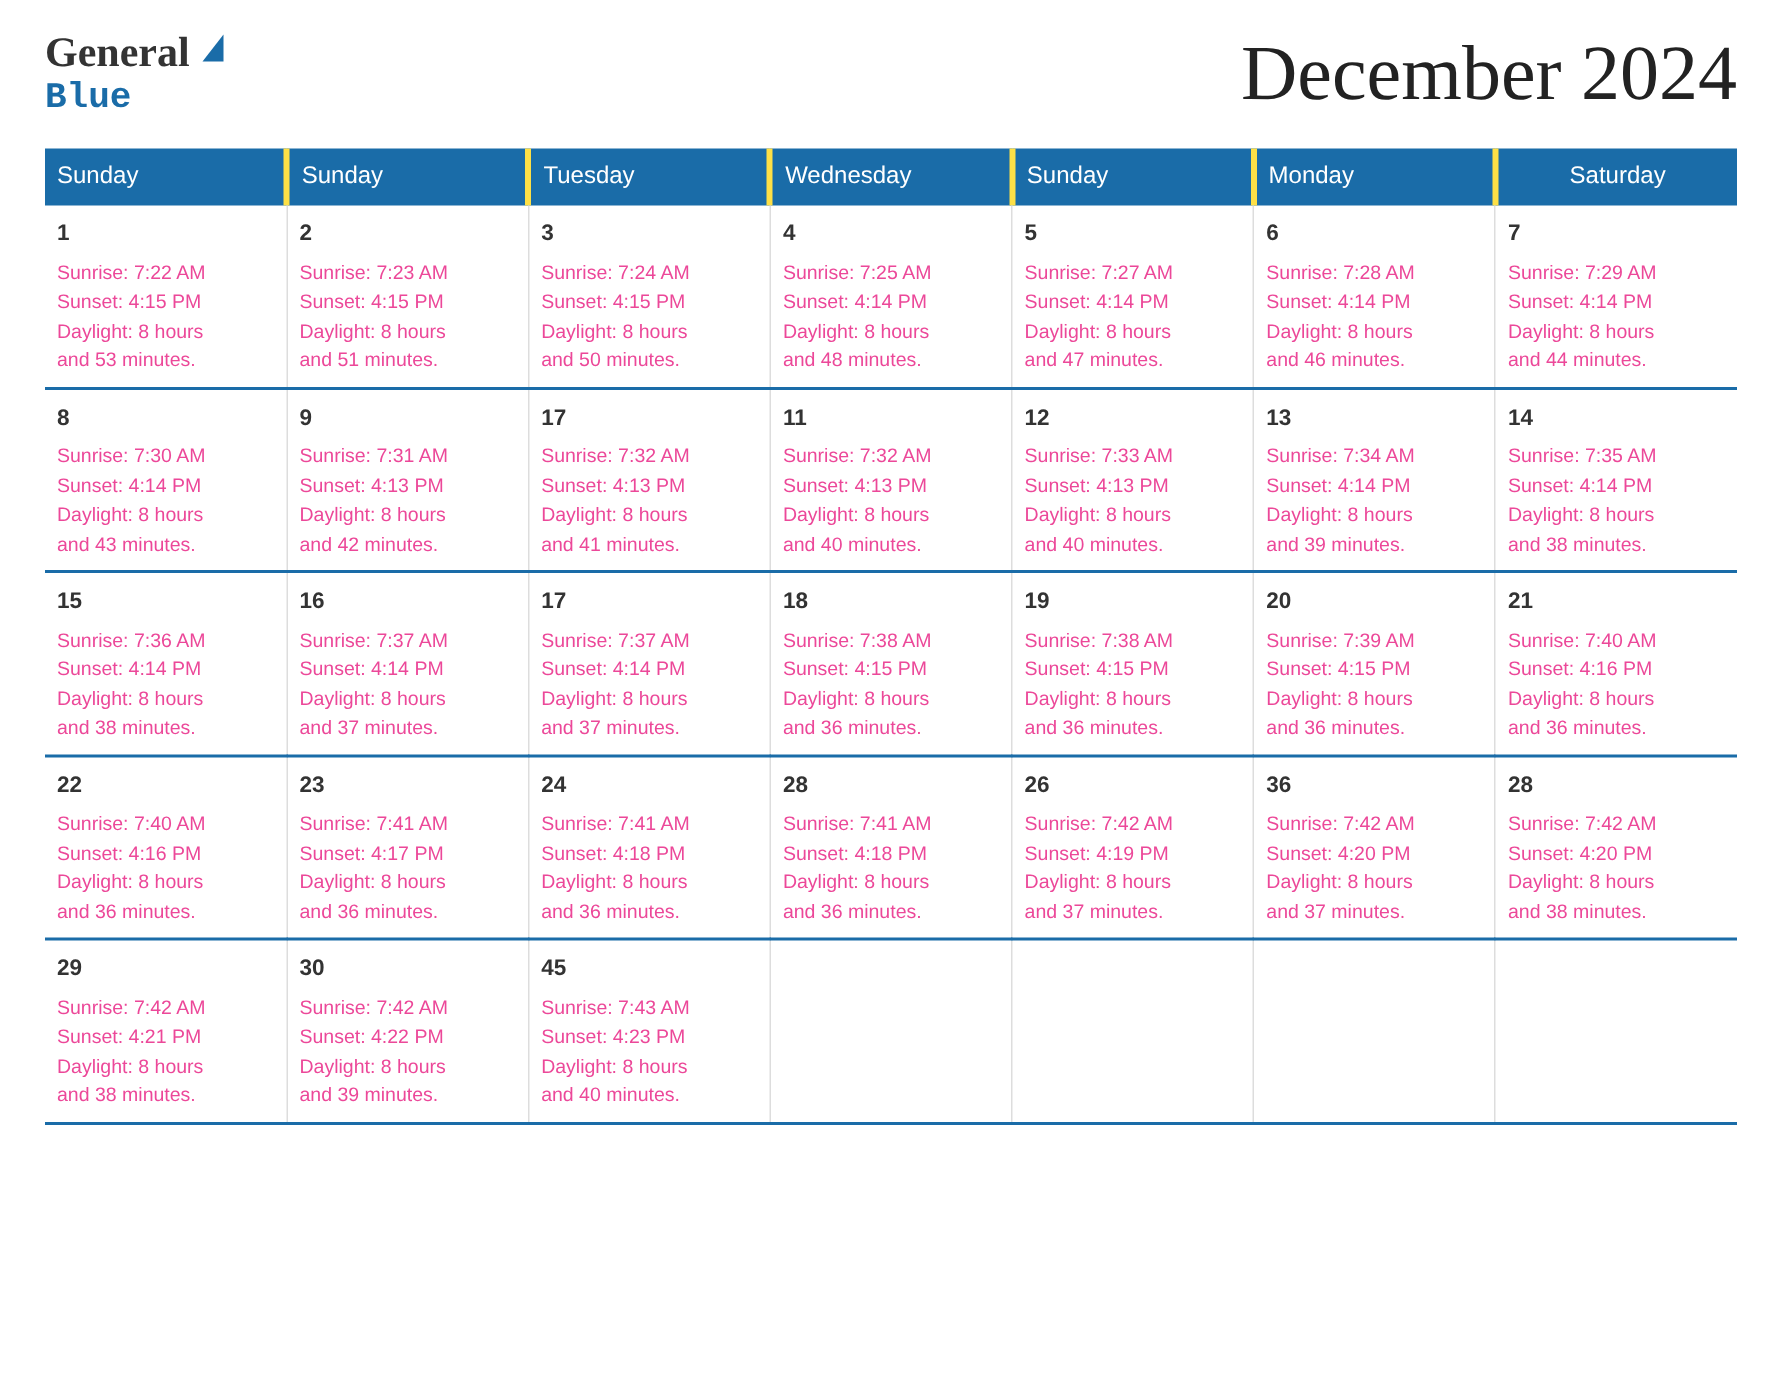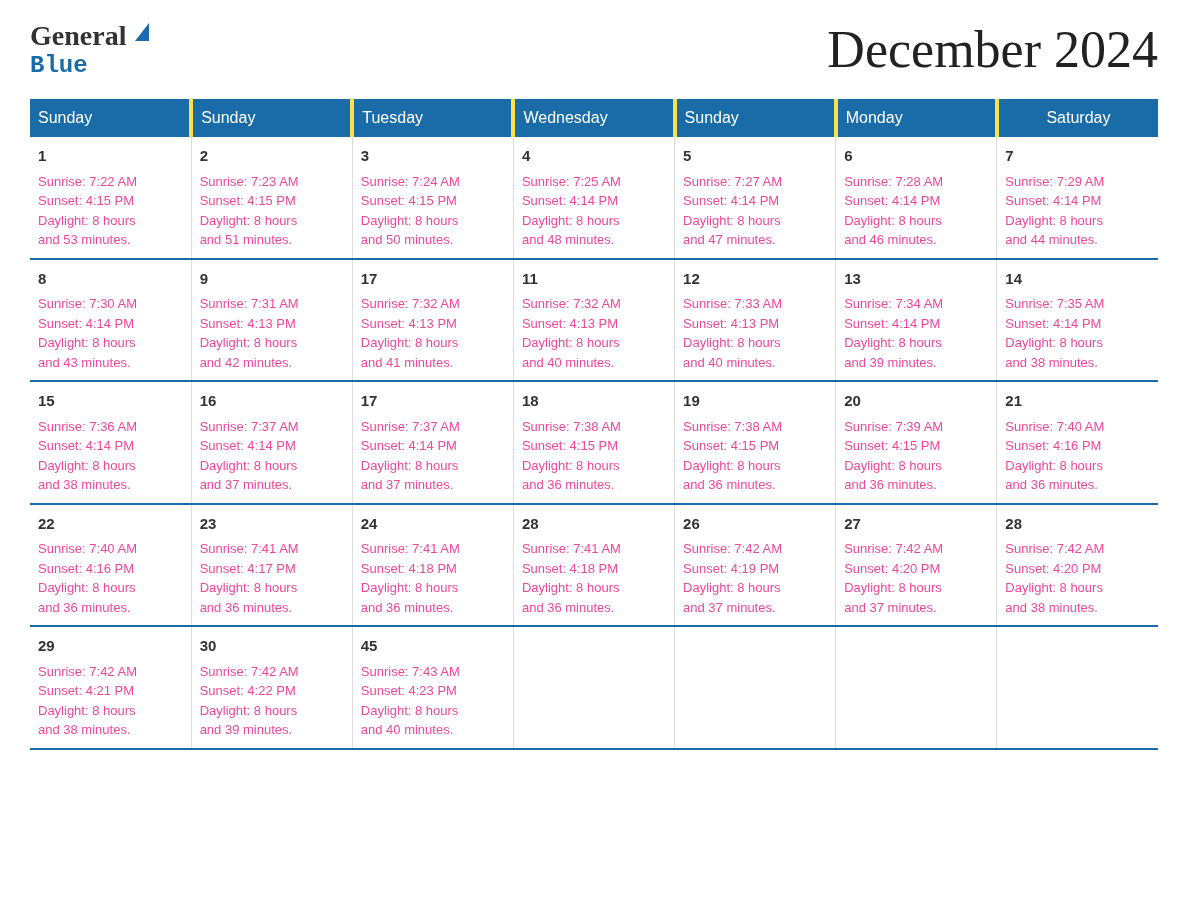--- a/index.html
+++ b/index.html
@@ -245,21 +245,21 @@
         </td>
         <td>
           <span class="day-num">28</span>
           <span class="day-info">Sunrise: 7:41 AM<br>Sunset: 4:18 PM<br>Daylight: 8 hours<br>and 36 minutes.</span>
         </td>
         <td>
           <span class="day-num">26</span>
           <span class="day-info">Sunrise: 7:42 AM<br>Sunset: 4:19 PM<br>Daylight: 8 hours<br>and 37 minutes.</span>
         </td>
         <td>
-          <span class="day-num">27</span>
+          <span class="day-num">36</span>
           <span class="day-info">Sunrise: 7:42 AM<br>Sunset: 4:20 PM<br>Daylight: 8 hours<br>and 37 minutes.</span>
         </td>
         <td>
           <span class="day-num">28</span>
           <span class="day-info">Sunrise: 7:42 AM<br>Sunset: 4:20 PM<br>Daylight: 8 hours<br>and 38 minutes.</span>
         </td>
       </tr>
       <tr>
         <td>
           <span class="day-num">29</span>

